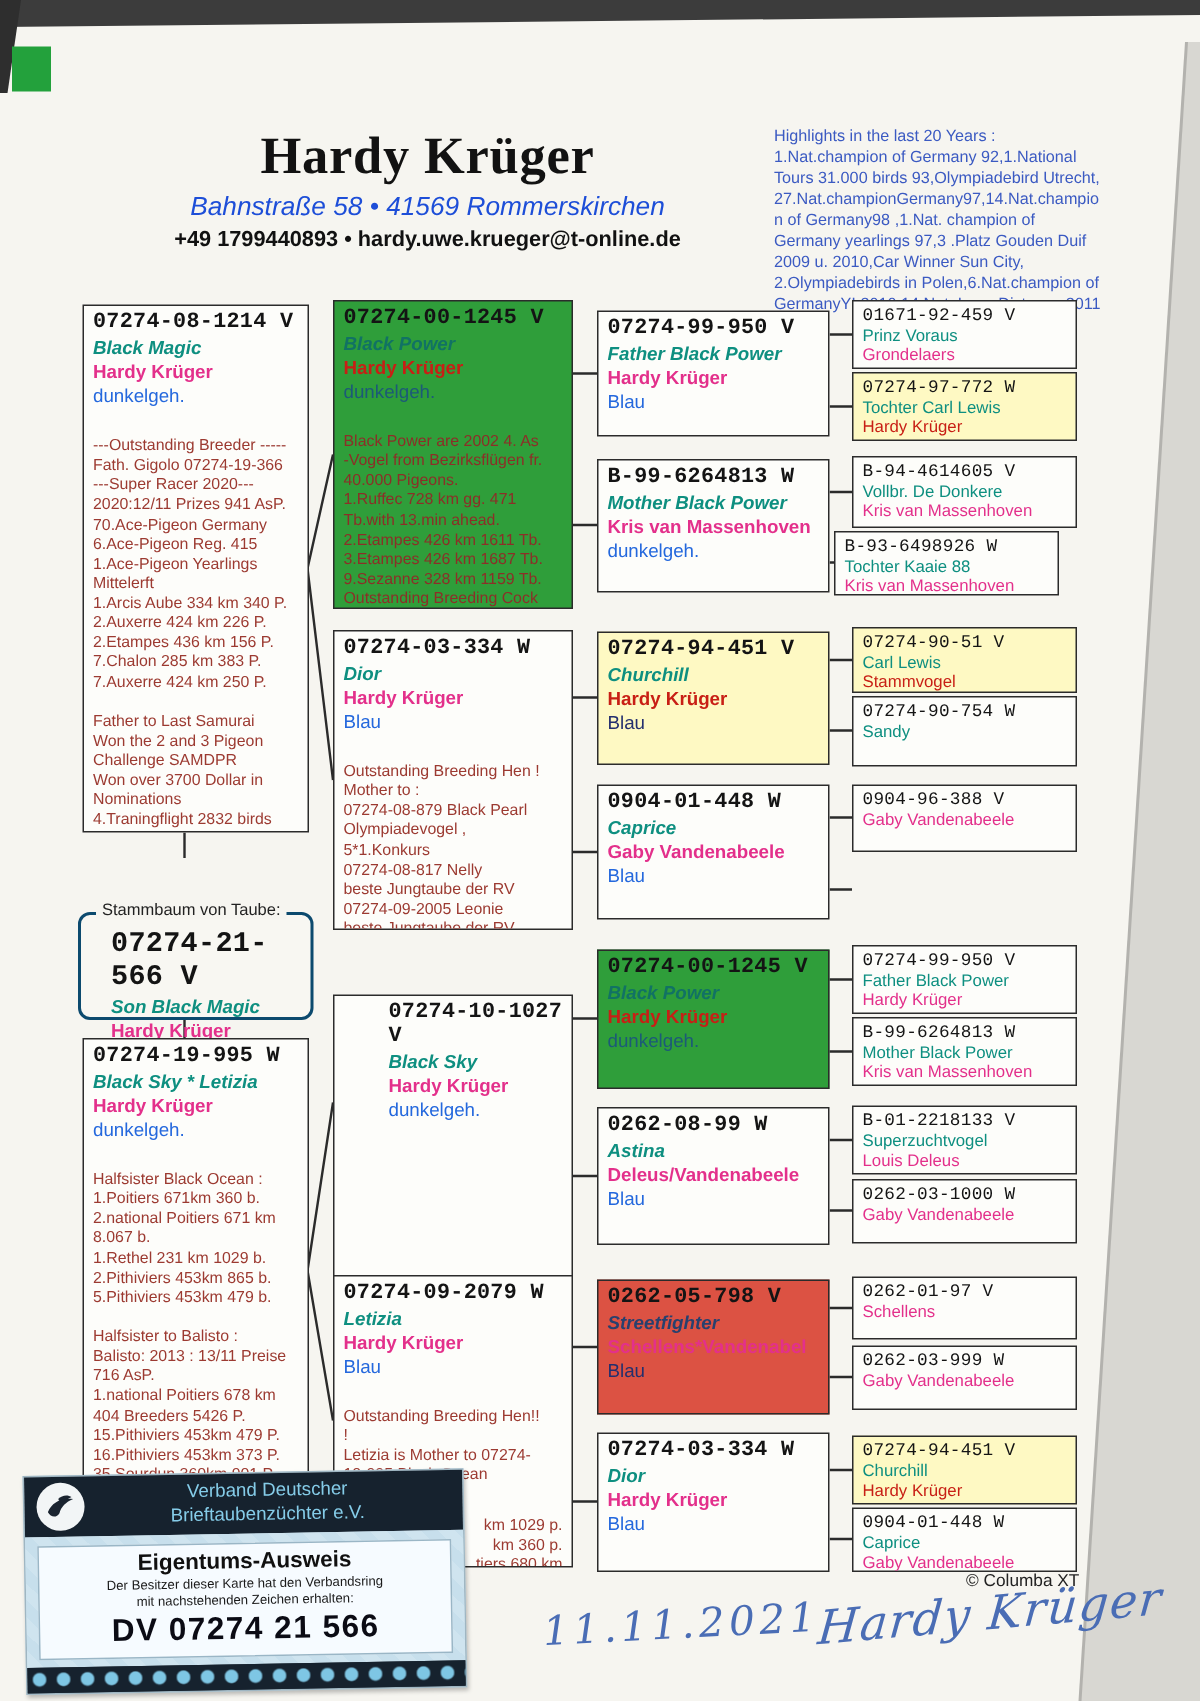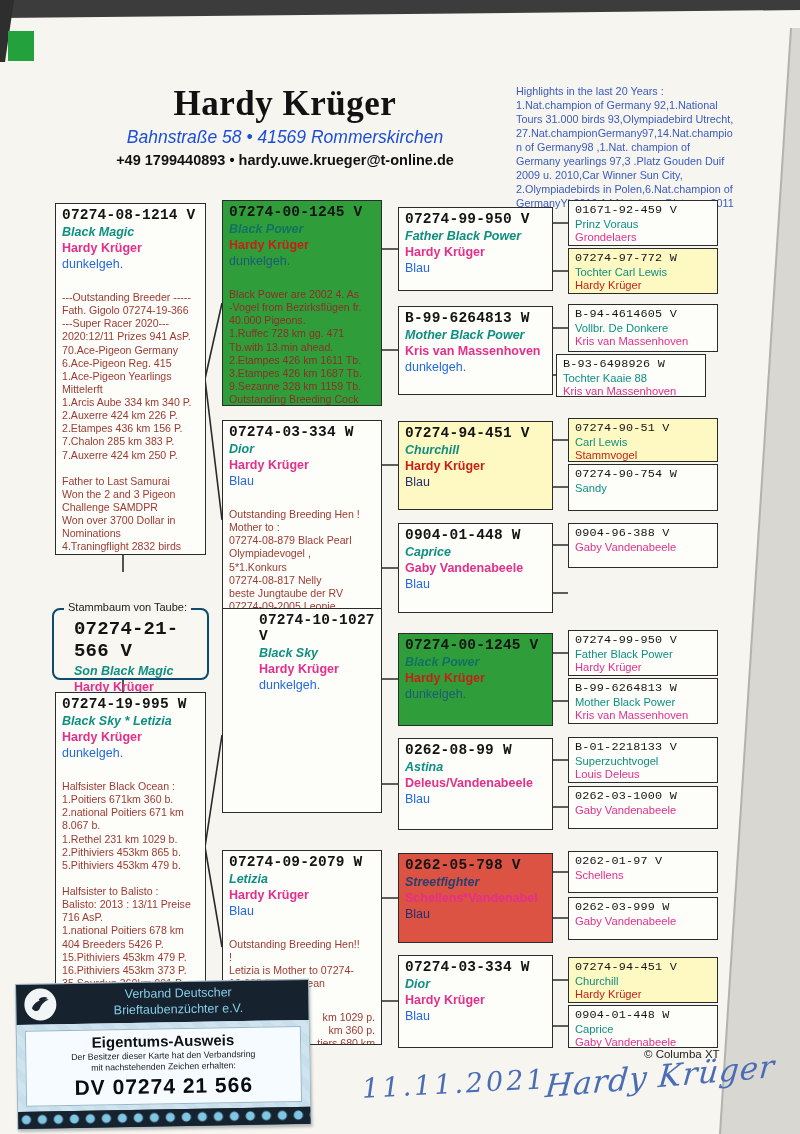--- a/index.html
+++ b/index.html
@@ -183,21 +183,21 @@
 Mother to :
 07274-08-879 Black Pearl
 Olympiadevogel ,
 5*1.Konkurs
 07274-08-817 Nelly
 beste Jungtaube der RV
 07274-09-2005 Leonie
 beste Jungtaube der RV
 07274-09-1913 Cut the</div>
   </div>
-  <div class="pbox" style="left:222px;top:608px;width:160px;height:205px;padding-left:36px;">
+  <div class="pbox" style="left:222px;top:663px;width:160px;height:205px;padding-left:36px;">
     <div class="ring">07274-10-1027 V</div>
     <div class="pname">Black Sky</div>
     <div class="owner">Hardy Krüger</div>
     <div class="cline">dunkelgeh.</div>
   </div>
   <div class="pbox" style="left:222px;top:850px;width:160px;height:195px;">
     <div class="ring">07274-09-2079 W</div>
     <div class="pname">Letizia</div>
     <div class="owner">Hardy Krüger</div>
     <div class="cline">Blau</div>

